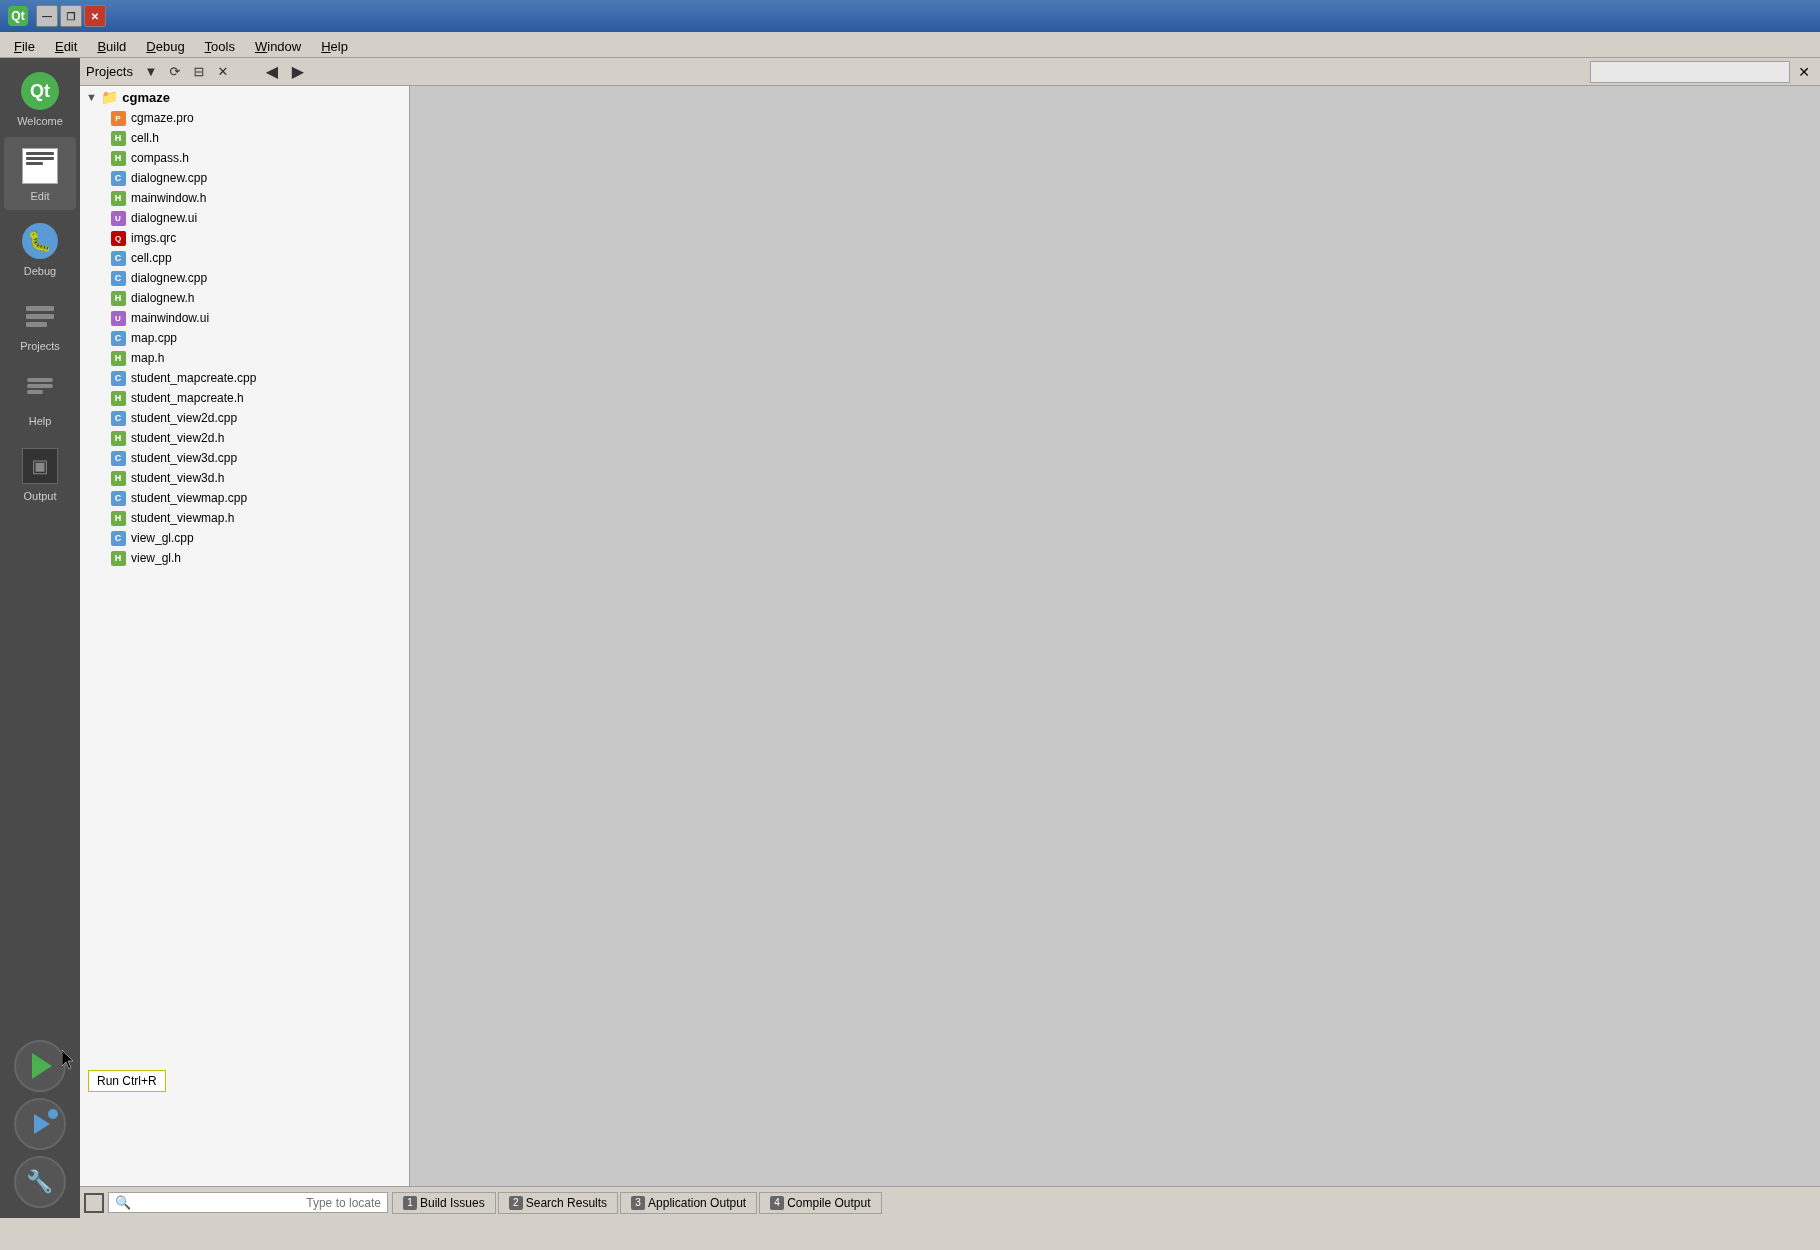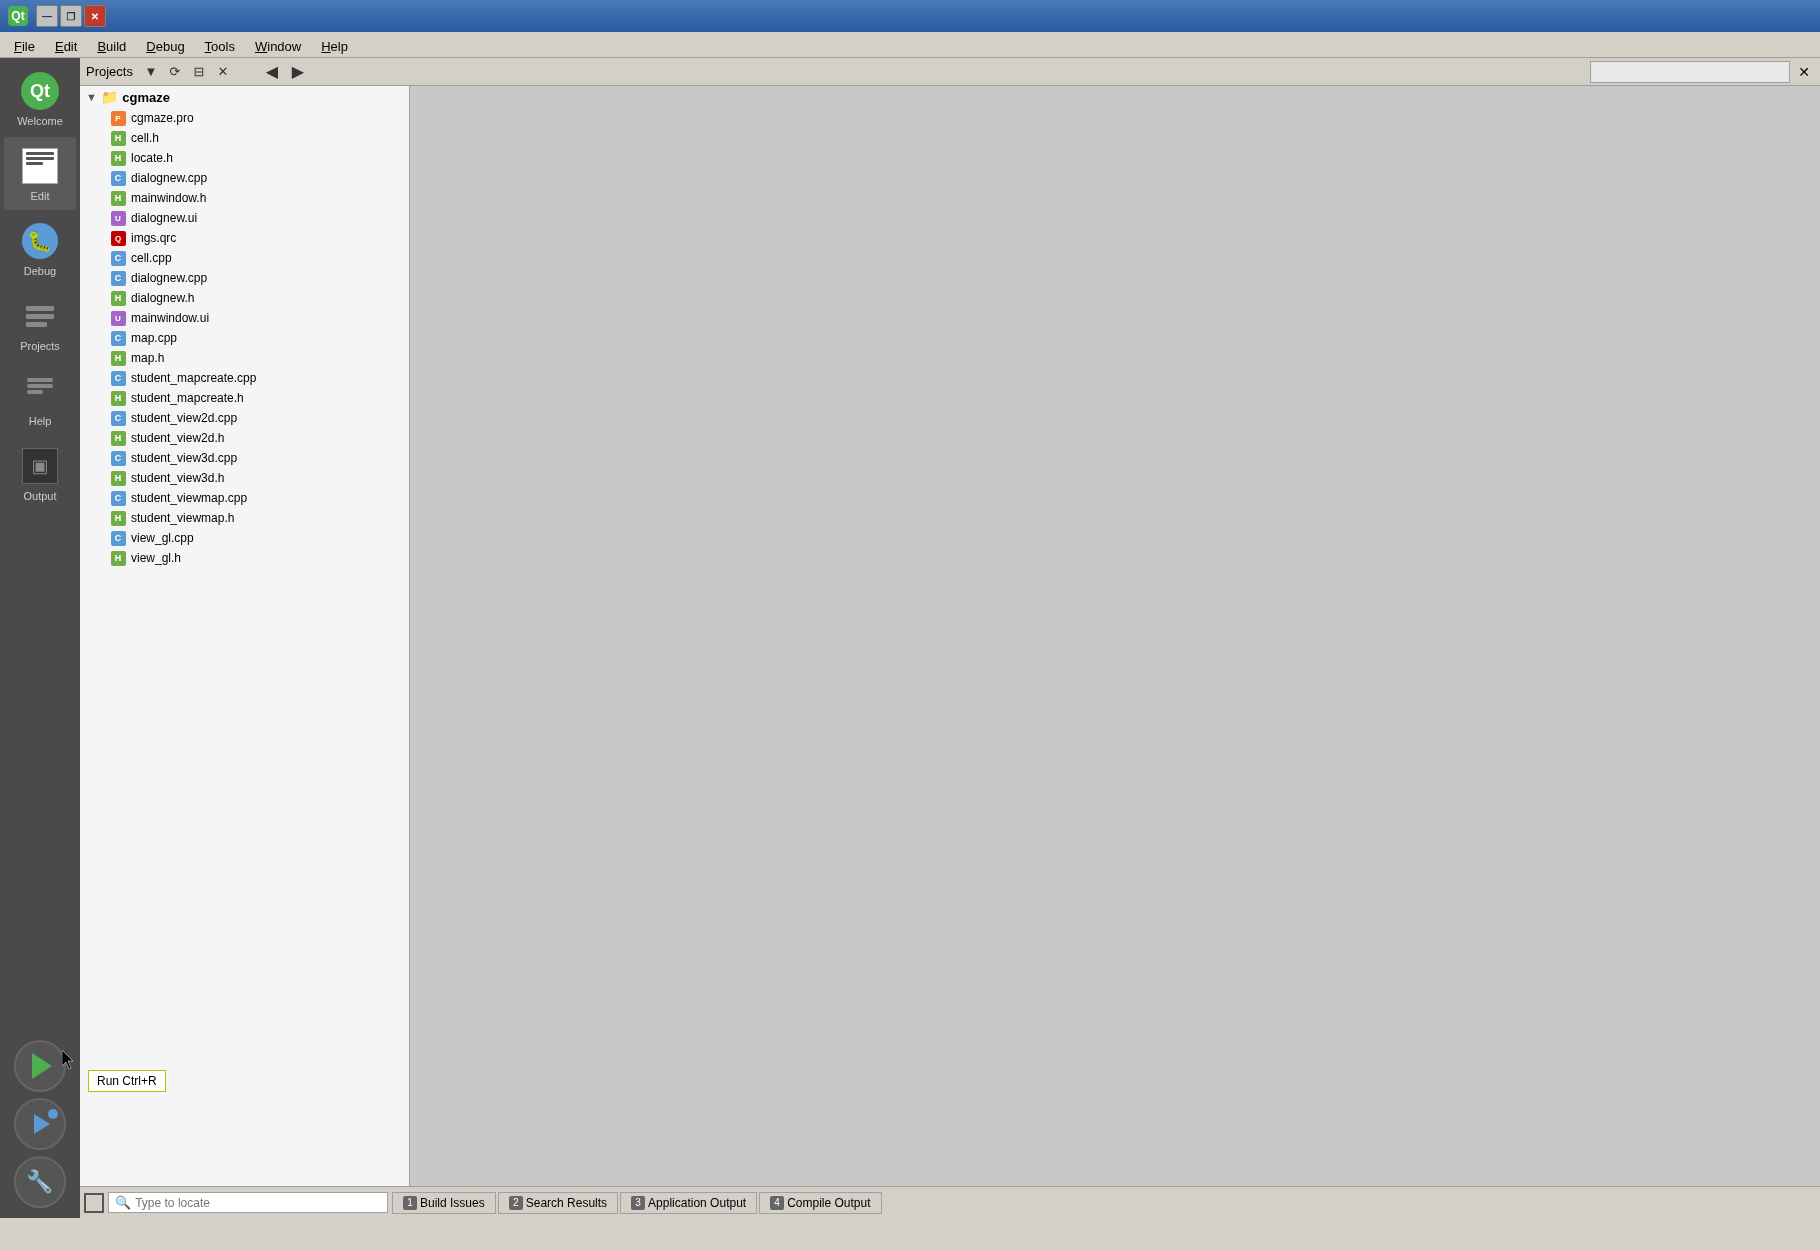--- a/index.html
+++ b/index.html
@@ -434,20 +434,21 @@
       border: 1px solid #a0a0a0;
       padding: 2px 6px;
       width: 280px;
       gap: 4px;
     }
     #search-box input {
       border: none;
       outline: none;
       font-size: 12px;
       flex: 1;
+      text-align: right;
     }
 
     
     #cursor {
       position: absolute;
       width: 12px;
       height: 20px;
       pointer-events: none;
       z-index: 999;
     }
@@ -590,21 +591,21 @@
             <div class="tree-item">
       <div class="tree-item-icon">
                 <div class="icon-h">H</div>
               </div>
       <span>cell.h</span>
     </div>
             <div class="tree-item">
       <div class="tree-item-icon">
                 <div class="icon-h">H</div>
               </div>
-      <span>locate.h</span>
+      <span>compass.h</span>
     </div>
             <div class="tree-item">
       <div class="tree-item-icon">
                 <div class="icon-cpp">C</div>
               </div>
       <span>dialognew.cpp</span>
     </div>
             <div class="tree-item">
       <div class="tree-item-icon">
                 <div class="icon-h">H</div>

